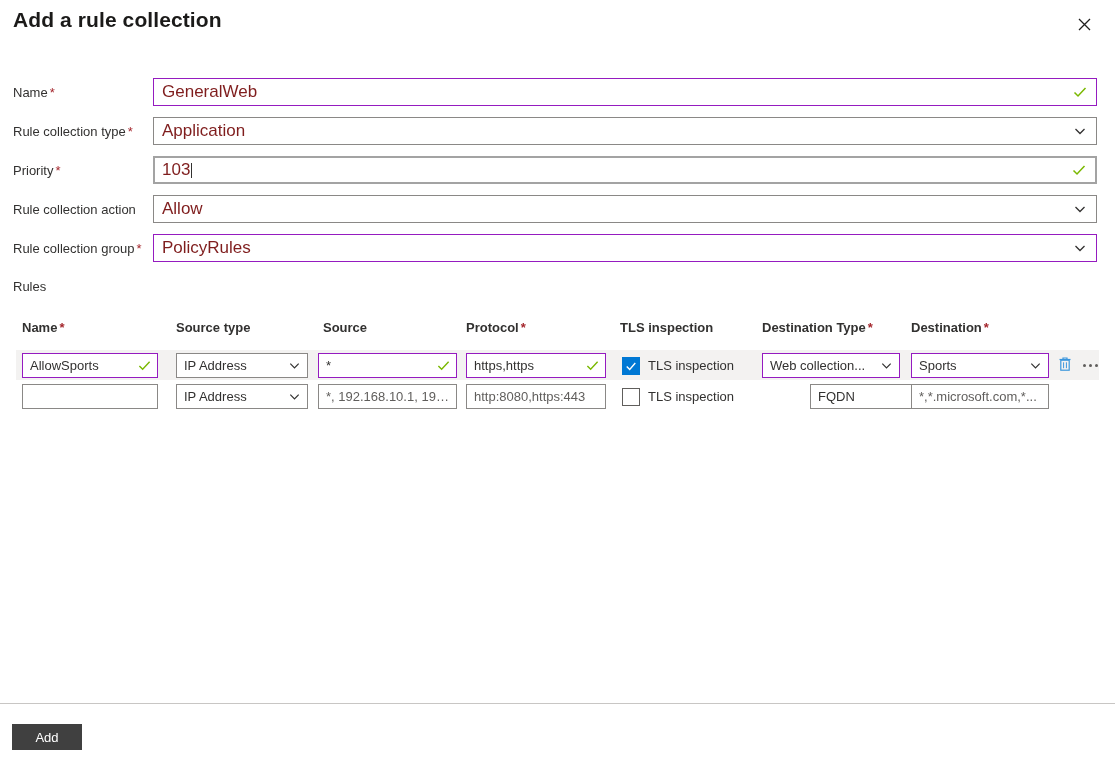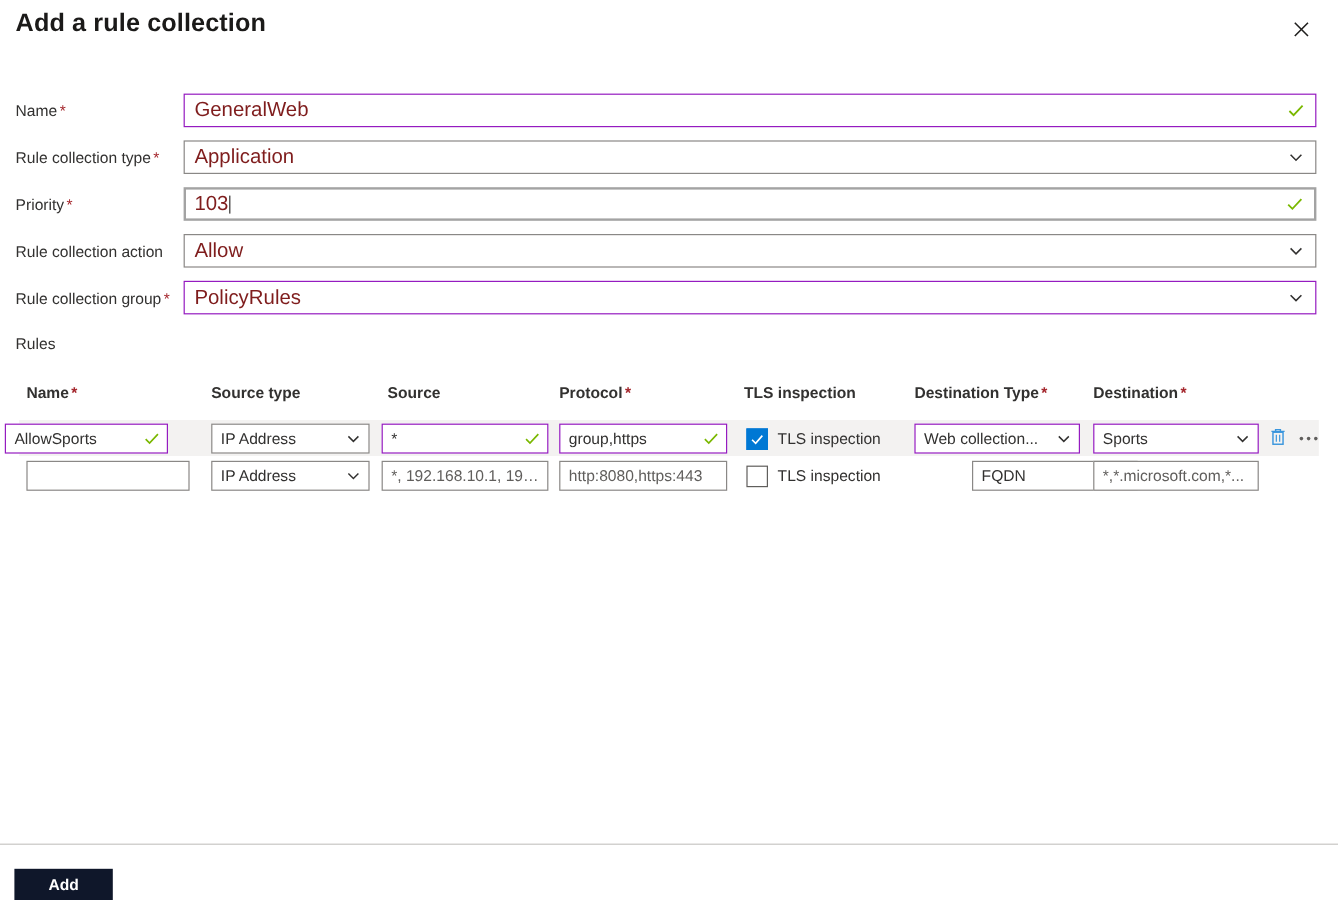--- a/index.html
+++ b/index.html
@@ -201,27 +201,27 @@
   
   .footer-divider {
     position: absolute;
     left: 0; right: 0; top: 703px;
     height: 1px;
     background: #c8c6c4;
   }
   .primary-btn {
     position: absolute;
     left: 12px; top: 724px;
-    width: 82px; height: 26px;
-    background: #0f172a;
+    width: 70px; height: 26px;
+    background: #404040;
     color: #ffffff;
     border: none;
     font-family: "Liberation Sans", sans-serif;
     font-size: 13px;
-    font-weight: 700;
+    font-weight: 400;
     cursor: pointer;
     display: flex; align-items: center; justify-content: center;
   }
 </style>
 </head>
 <body>
 
 <div class="blade">
 
   <div class="blade-header">
@@ -333,21 +333,21 @@
         <span>Destination Type</span><span class="req">*</span>
       </div>
       <div class="colhead" style="left:911px;">
         <span>Destination</span><span class="req">*</span>
       </div>
     </div>
 
     <div class="rules-row shaded">
       <div class="rowbg"></div>
 
-      <div class="cell purple" style="left:4px; width:136px;text-align:center;">
+      <div class="cell purple" style="left:22px; width:136px;text-align:center;">
         <span class="val">AllowSports</span>
         <span class="adorn">
           <svg width="13" height="13" viewBox="0 0 14 14" aria-hidden="true">
             <path d="M1.5 7.5 L5 11 L12.5 3" stroke="#7ab800" stroke-width="1.5" fill="none"></path>
           </svg>
         </span>
       </div>
 
       <div class="cell select" style="left:176px; width:132px;">
         <span class="val">IP Address</span>
@@ -361,21 +361,21 @@
       <div class="cell purple" style="left:318px; width:139px;">
         <span class="val">*</span>
         <span class="adorn">
           <svg width="13" height="13" viewBox="0 0 14 14" aria-hidden="true">
             <path d="M1.5 7.5 L5 11 L12.5 3" stroke="#7ab800" stroke-width="1.5" fill="none"></path>
           </svg>
         </span>
       </div>
 
       <div class="cell purple" style="left:466px; width:140px;">
-        <span class="val">group,https</span>
+        <span class="val">https,https</span>
         <span class="adorn">
           <svg width="13" height="13" viewBox="0 0 14 14" aria-hidden="true">
             <path d="M1.5 7.5 L5 11 L12.5 3" stroke="#7ab800" stroke-width="1.5" fill="none"></path>
           </svg>
         </span>
       </div>
 
       <div class="tls-cell" style="left:622px;">
         <span class="cb on">
           <svg width="12" height="12" viewBox="0 0 14 14" aria-hidden="true">

